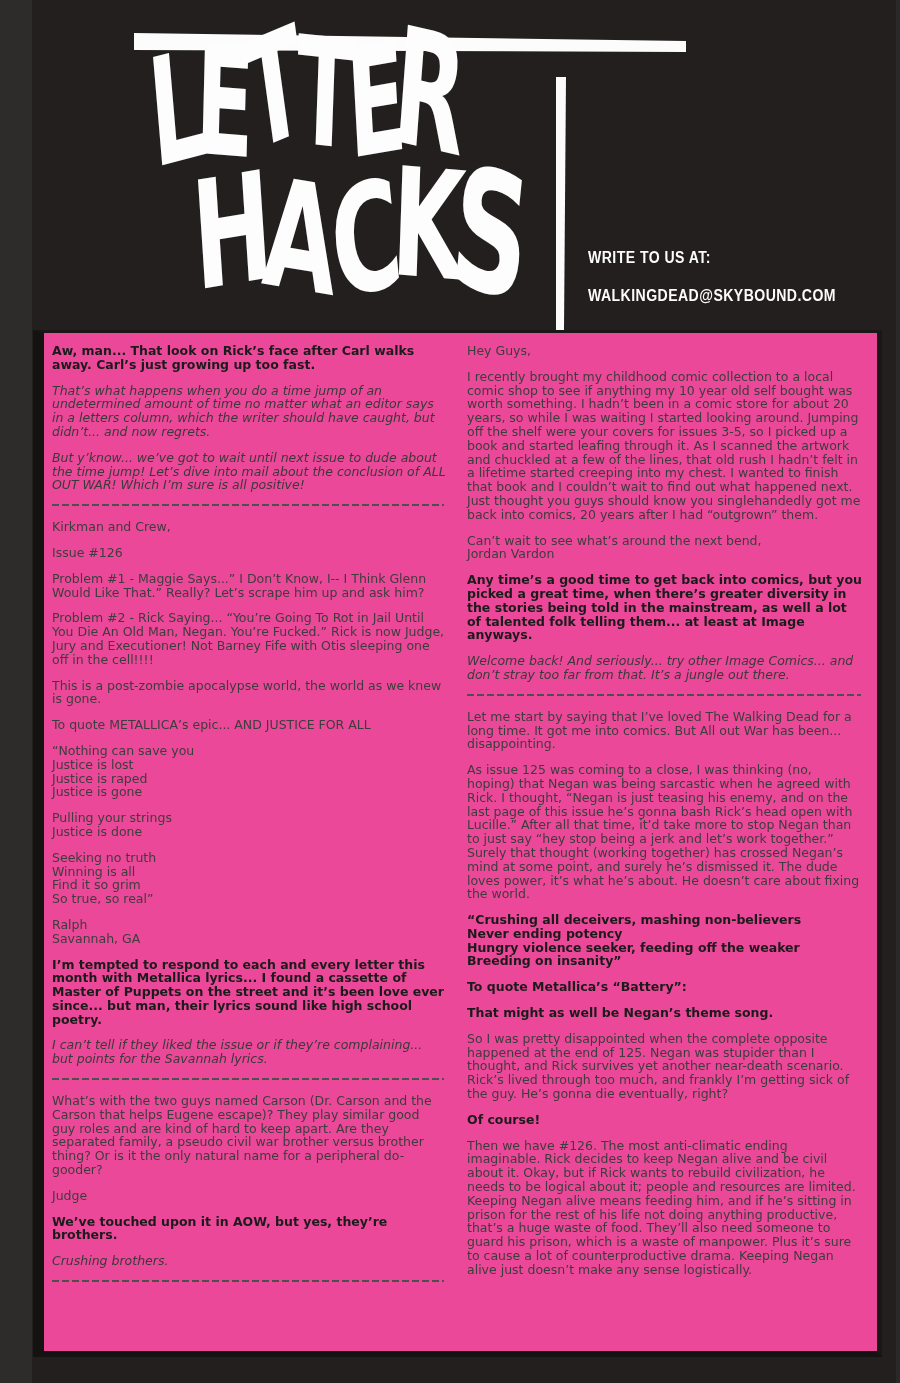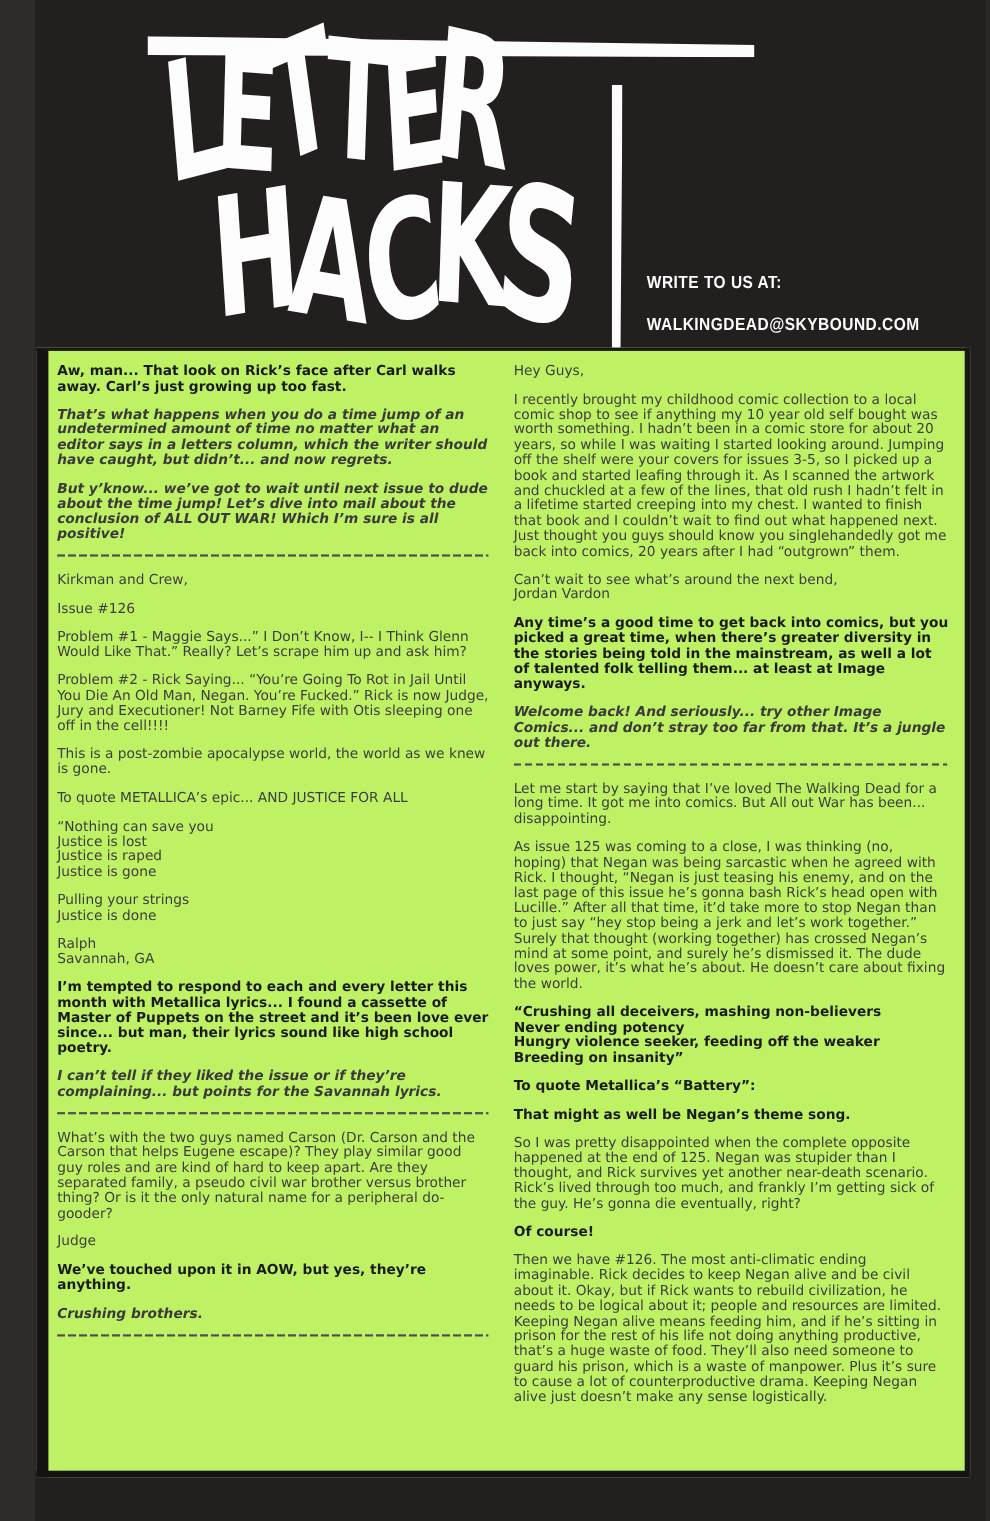--- a/index.html
+++ b/index.html
@@ -33,31 +33,31 @@
   .w2 span:nth-child(3){transform:rotate(-8deg) translateY(14px);}
   .w2 span:nth-child(4){transform:rotate(4deg) translateY(0);}
   .w2 span:nth-child(5){transform:rotate(10deg) translateY(10px) scale(1.12);}
   .header-note{position:absolute;color:#fcfcfc;font-family:"Liberation Sans",sans-serif;
                font-weight:bold;font-size:16px;letter-spacing:.5px;white-space:nowrap;
                transform:scaleX(.88);transform-origin:left;}
   .note1{left:588px;top:249px;}
   .note2{left:588px;top:287px;}
 
   
-  .panel{position:absolute;left:33px;top:316px;width:833px;height:1018px;background:#bef264;
+  .panel{position:absolute;left:33px;top:330px;width:833px;height:1018px;background:#ec4899;
          border-left:11px solid #151212;border-right:5px solid #1a1717;
          border-top:3px solid #1a1717;border-bottom:6px solid #151212;overflow:hidden;}
   .cols{display:flex;padding:11px 0 0 8px;}
   .col{font-size:12.5px;line-height:13.8px;color:#3d3d3d;}
   .col-left{width:394px;}
   .col-gap{width:21px;}
   .col-right{width:396px;}
   .block{margin:0 0 12px;white-space:pre-line;}
   .block.bold{font-weight:bold;color:#1b1b1b;}
-  .block.bolditalic{font-weight:bold;font-style:italic;color:#3a3a3a;}
+  .block.bolditalic{font-weight:normal;font-style:italic;color:#3a3a3a;}
   .block.divider{height:2px;white-space:normal;margin:3px 2px 14px 0;
         background:repeating-linear-gradient(90deg,#4f4f4f 0 7px,transparent 7px 10px);}
 </style>
 </head>
 <body>
 
 <div class="page">
   <div class="edge-strip-left"></div>
   <div class="edge-strip-right"></div>
 
@@ -85,28 +85,32 @@
           <div class="block normal">Problem #1 - Maggie Says...” I Don’t Know, I-- I Think Glenn Would Like That.”   Really? Let’s scrape him up and ask him?</div>
           <div class="block normal">Problem #2 -  Rick Saying... “You’re Going To Rot in Jail Until You Die An Old Man, Negan. You’re Fucked.”   Rick is now Judge, Jury and Executioner! Not Barney Fife with Otis sleeping one off in the cell!!!!</div>
           <div class="block normal">This is a post-zombie apocalypse world, the world as we knew is gone.</div>
           <div class="block normal">To quote METALLICA’s epic... AND JUSTICE FOR ALL</div>
           <div class="block normal">“Nothing can save you
 Justice is lost
 Justice is raped
 Justice is gone</div>
           <div class="block normal">Pulling your strings
 Justice is done</div>
+          <div class="block normal">Seeking no truth
+Winning is all
+Find it so grim
+So true, so real”</div>
           <div class="block normal">Ralph
 Savannah, GA</div>
           <div class="block bold">I’m tempted to respond to each and every letter this month with Metallica lyrics... I found a cassette of Master of Puppets on the street and it’s been love ever since... but man, their lyrics sound like high school poetry.</div>
           <div class="block bolditalic">I can’t tell if they liked the issue or if they’re complaining... but points for the Savannah lyrics.</div>
           <div class="block divider"></div>
           <div class="block normal">What’s with the two guys named Carson (Dr. Carson and the Carson that helps Eugene escape)? They play similar good guy roles and are kind of hard to keep apart.  Are they separated family, a pseudo civil war brother versus brother thing? Or is it the only natural name for a peripheral do-gooder?</div>
           <div class="block normal">Judge</div>
-          <div class="block bold">We’ve touched upon it in AOW, but yes, they’re anything.</div>
+          <div class="block bold">We’ve touched upon it in AOW, but yes, they’re brothers.</div>
           <div class="block bolditalic">Crushing brothers.</div>
           <div class="block divider"></div>
         </div>
       <div class="col-gap"></div>
       <div class="col col-right">
 
       <div class="block normal">Hey Guys,</div>
           <div class="block normal">I recently brought my childhood comic collection to a local comic shop to see if anything my 10 year old self bought was worth something.  I hadn’t been in a comic store for about 20 years, so while I was waiting I started looking around. Jumping off the shelf were your covers for issues 3-5, so I picked up a book and started leafing through it.  As I scanned the artwork and chuckled at a few of the lines, that old rush I hadn’t felt in a lifetime started creeping into my chest.  I wanted to finish that book and I couldn’t wait to find out what happened next.  Just thought you guys should know you singlehandedly got me back into comics, 20 years after I had “outgrown” them.</div>
           <div class="block normal">Can’t wait to see what’s around the next bend,
 Jordan Vardon</div>

